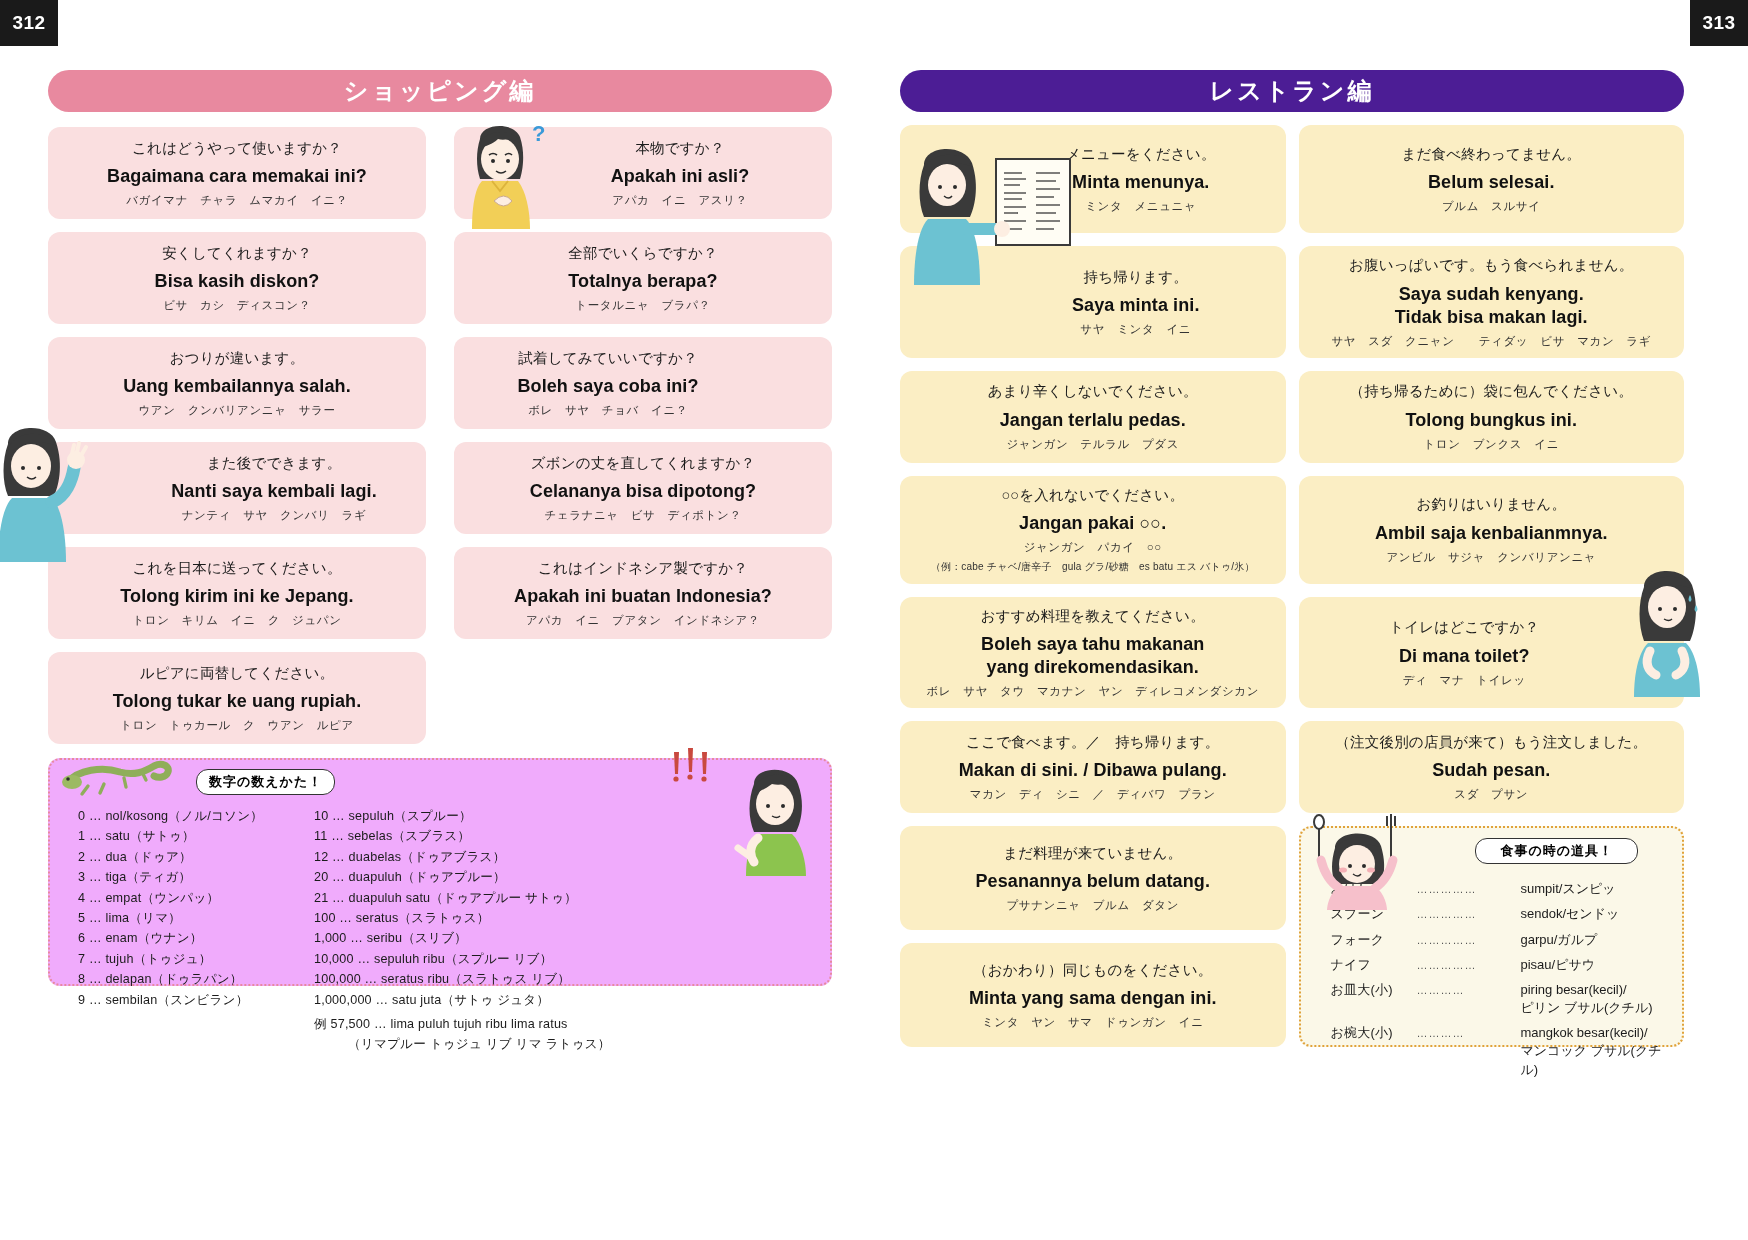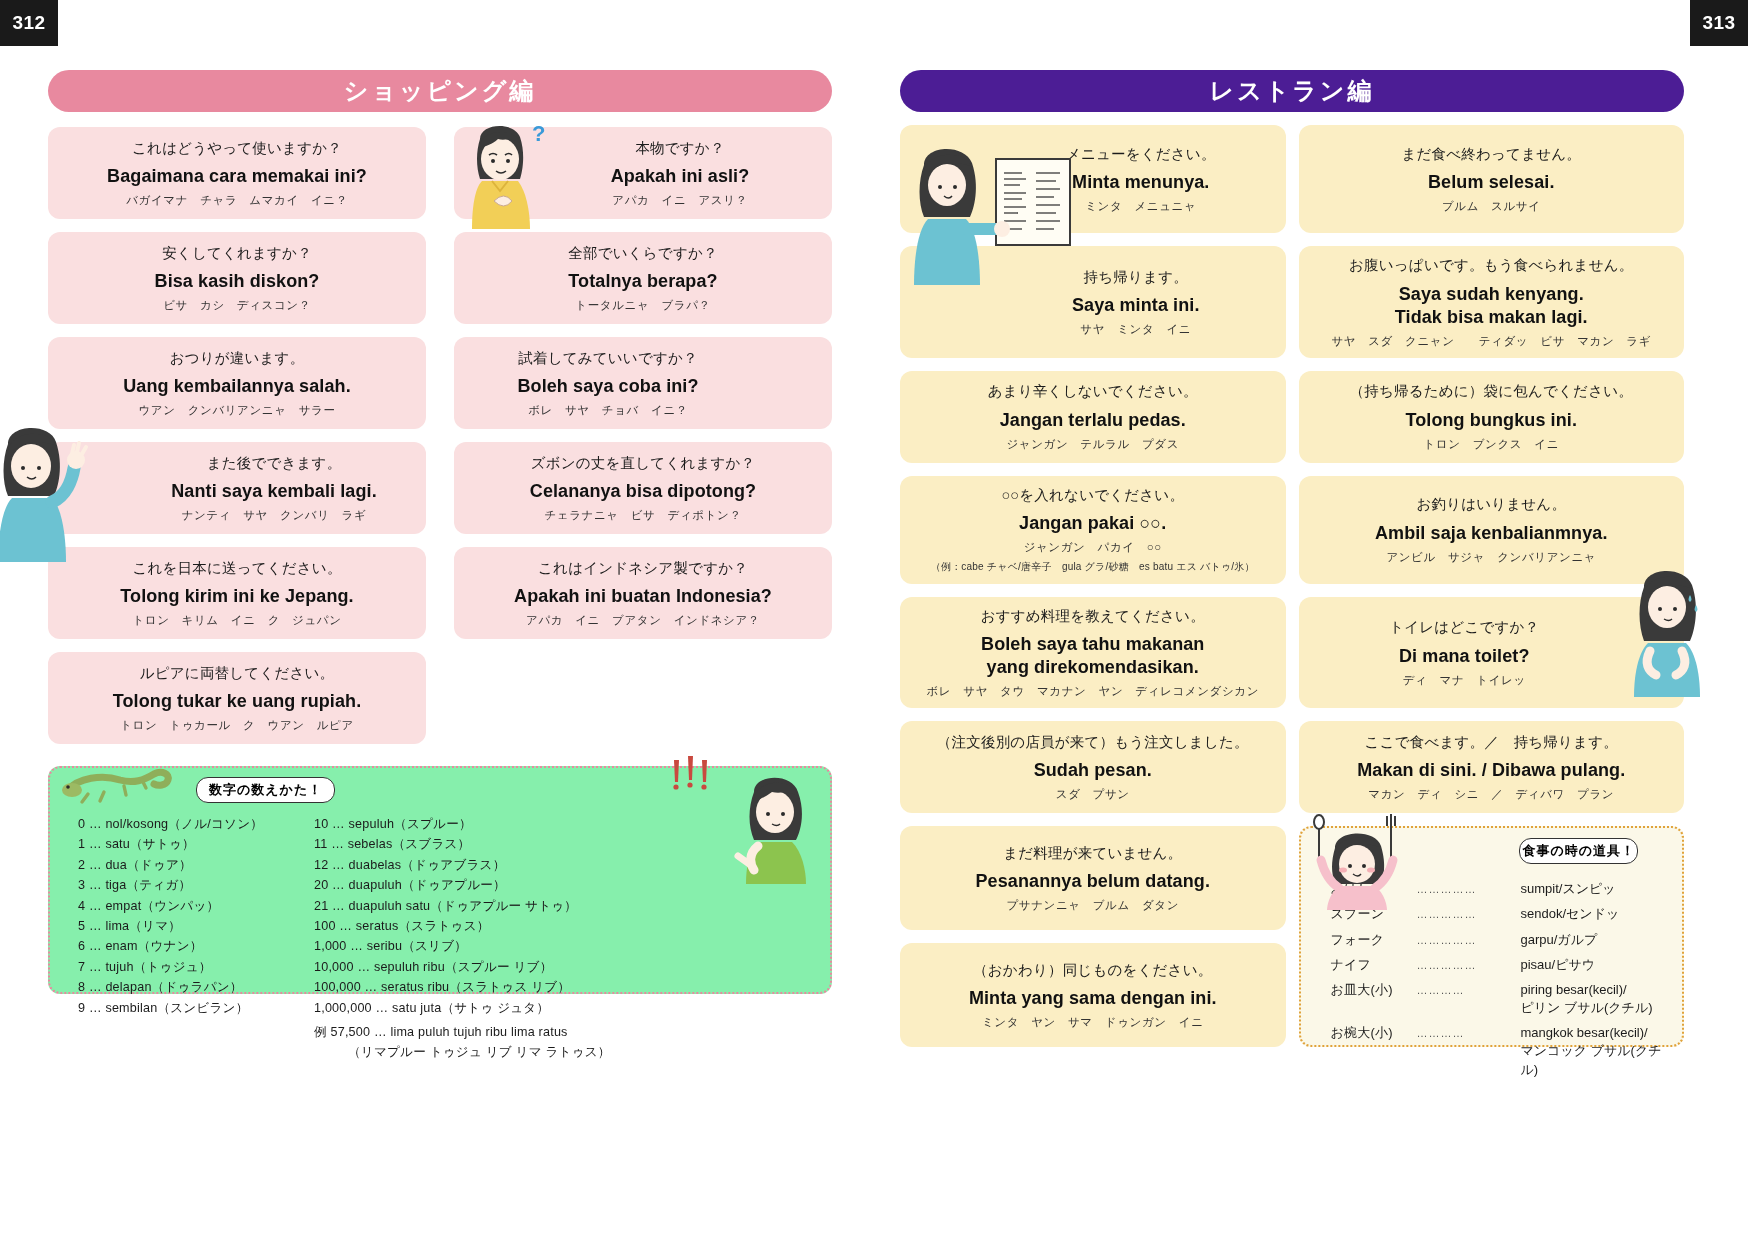--- a/index.html
+++ b/index.html
@@ -75,24 +75,24 @@
 
   
   .pad-left { padding-left: 74px; }
   .pad-right { padding-right: 70px; }
 
   
   .illus { position: absolute; pointer-events: none; }
 
   
   .numbox {
-    margin-top: 22px;
+    margin-top: 14px;
     border: 2.5px dotted #e8899f;
     border-radius: 12px;
-    background: #86efac;
+    background: #f0abfc;
     position: relative;
     height: 228px;
     padding: 12px 14px;
   }
   .numbox .title-chip {
     position: absolute; left: 146px; top: 9px;
     border: 1.6px solid #333; border-radius: 12px;
     background: #fff; font-size: 13px; font-weight: bold;
     padding: 3px 12px; letter-spacing: 1px;
   }
@@ -109,21 +109,21 @@
     border-radius: 12px;
     background: #fbf8e8;
     position: relative;
     height: 228px;
     padding: 12px 14px;
   }
   .toolbox .title-chip {
     position: absolute; right: 44px; top: 10px;
     border: 1.6px solid #333; border-radius: 12px;
     background: #fff; font-size: 13px; font-weight: bold;
-    padding: 3px 2px; letter-spacing: 1px;
+    padding: 3px 24px; letter-spacing: 1px;
   }
   .tool-list { margin-top: 40px; padding-left: 16px; }
   .tool-row { display: flex; align-items: flex-start; font-size: 13px; color: #1b1b1b; margin-bottom: 7px; }
   .tool-row .t-jp { width: 86px; flex: 0 0 86px; letter-spacing: 0.2px; }
   .tool-row .t-dots { flex: 0 0 104px; overflow: hidden; white-space: nowrap; color: #555; letter-spacing: 1px; font-size: 11px; padding-top: 3px; }
   .tool-row .t-id { line-height: 1.4; }
   .tool-row .t-id .l2 { display: block; }
 
   
   .grid.rest { gap: 13px 13px; margin-top: 13px; }
@@ -461,29 +461,29 @@
             </svg>
           </div>
           <div style="width:100%; padding-right:54px;">
             <div class="jp">トイレはどこですか？</div>
             <div class="id">Di mana toilet?</div>
             <div class="kana">ディ　マナ　トイレッ</div>
           </div>
         </div>
 
         <div class="card cream">
+          <div class="jp">ここで食べます。／　持ち帰ります。</div>
+          <div class="id">Makan di sini. / Dibawa pulang.</div>
+          <div class="kana">マカン　ディ　シニ　／　ディバワ　プラン</div>
+        </div>
+
+        <div class="card cream">
           <div class="jp">（注文後別の店員が来て）もう注文しました。</div>
           <div class="id">Sudah pesan.</div>
           <div class="kana">スダ　プサン</div>
-        </div>
-
-        <div class="card cream">
-          <div class="jp">ここで食べます。／　持ち帰ります。</div>
-          <div class="id">Makan di sini. / Dibawa pulang.</div>
-          <div class="kana">マカン　ディ　シニ　／　ディバワ　プラン</div>
         </div>
       </div>
 
       <div style="display:grid; grid-template-columns:1fr 1fr; gap:13px; margin-top:13px;">
         <div>
           <div class="card cream" style="min-height:104px;">
             <div class="jp">まだ料理が来ていません。</div>
             <div class="id">Pesanannya belum datang.</div>
             <div class="kana">プサナンニャ　ブルム　ダタン</div>
           </div>

